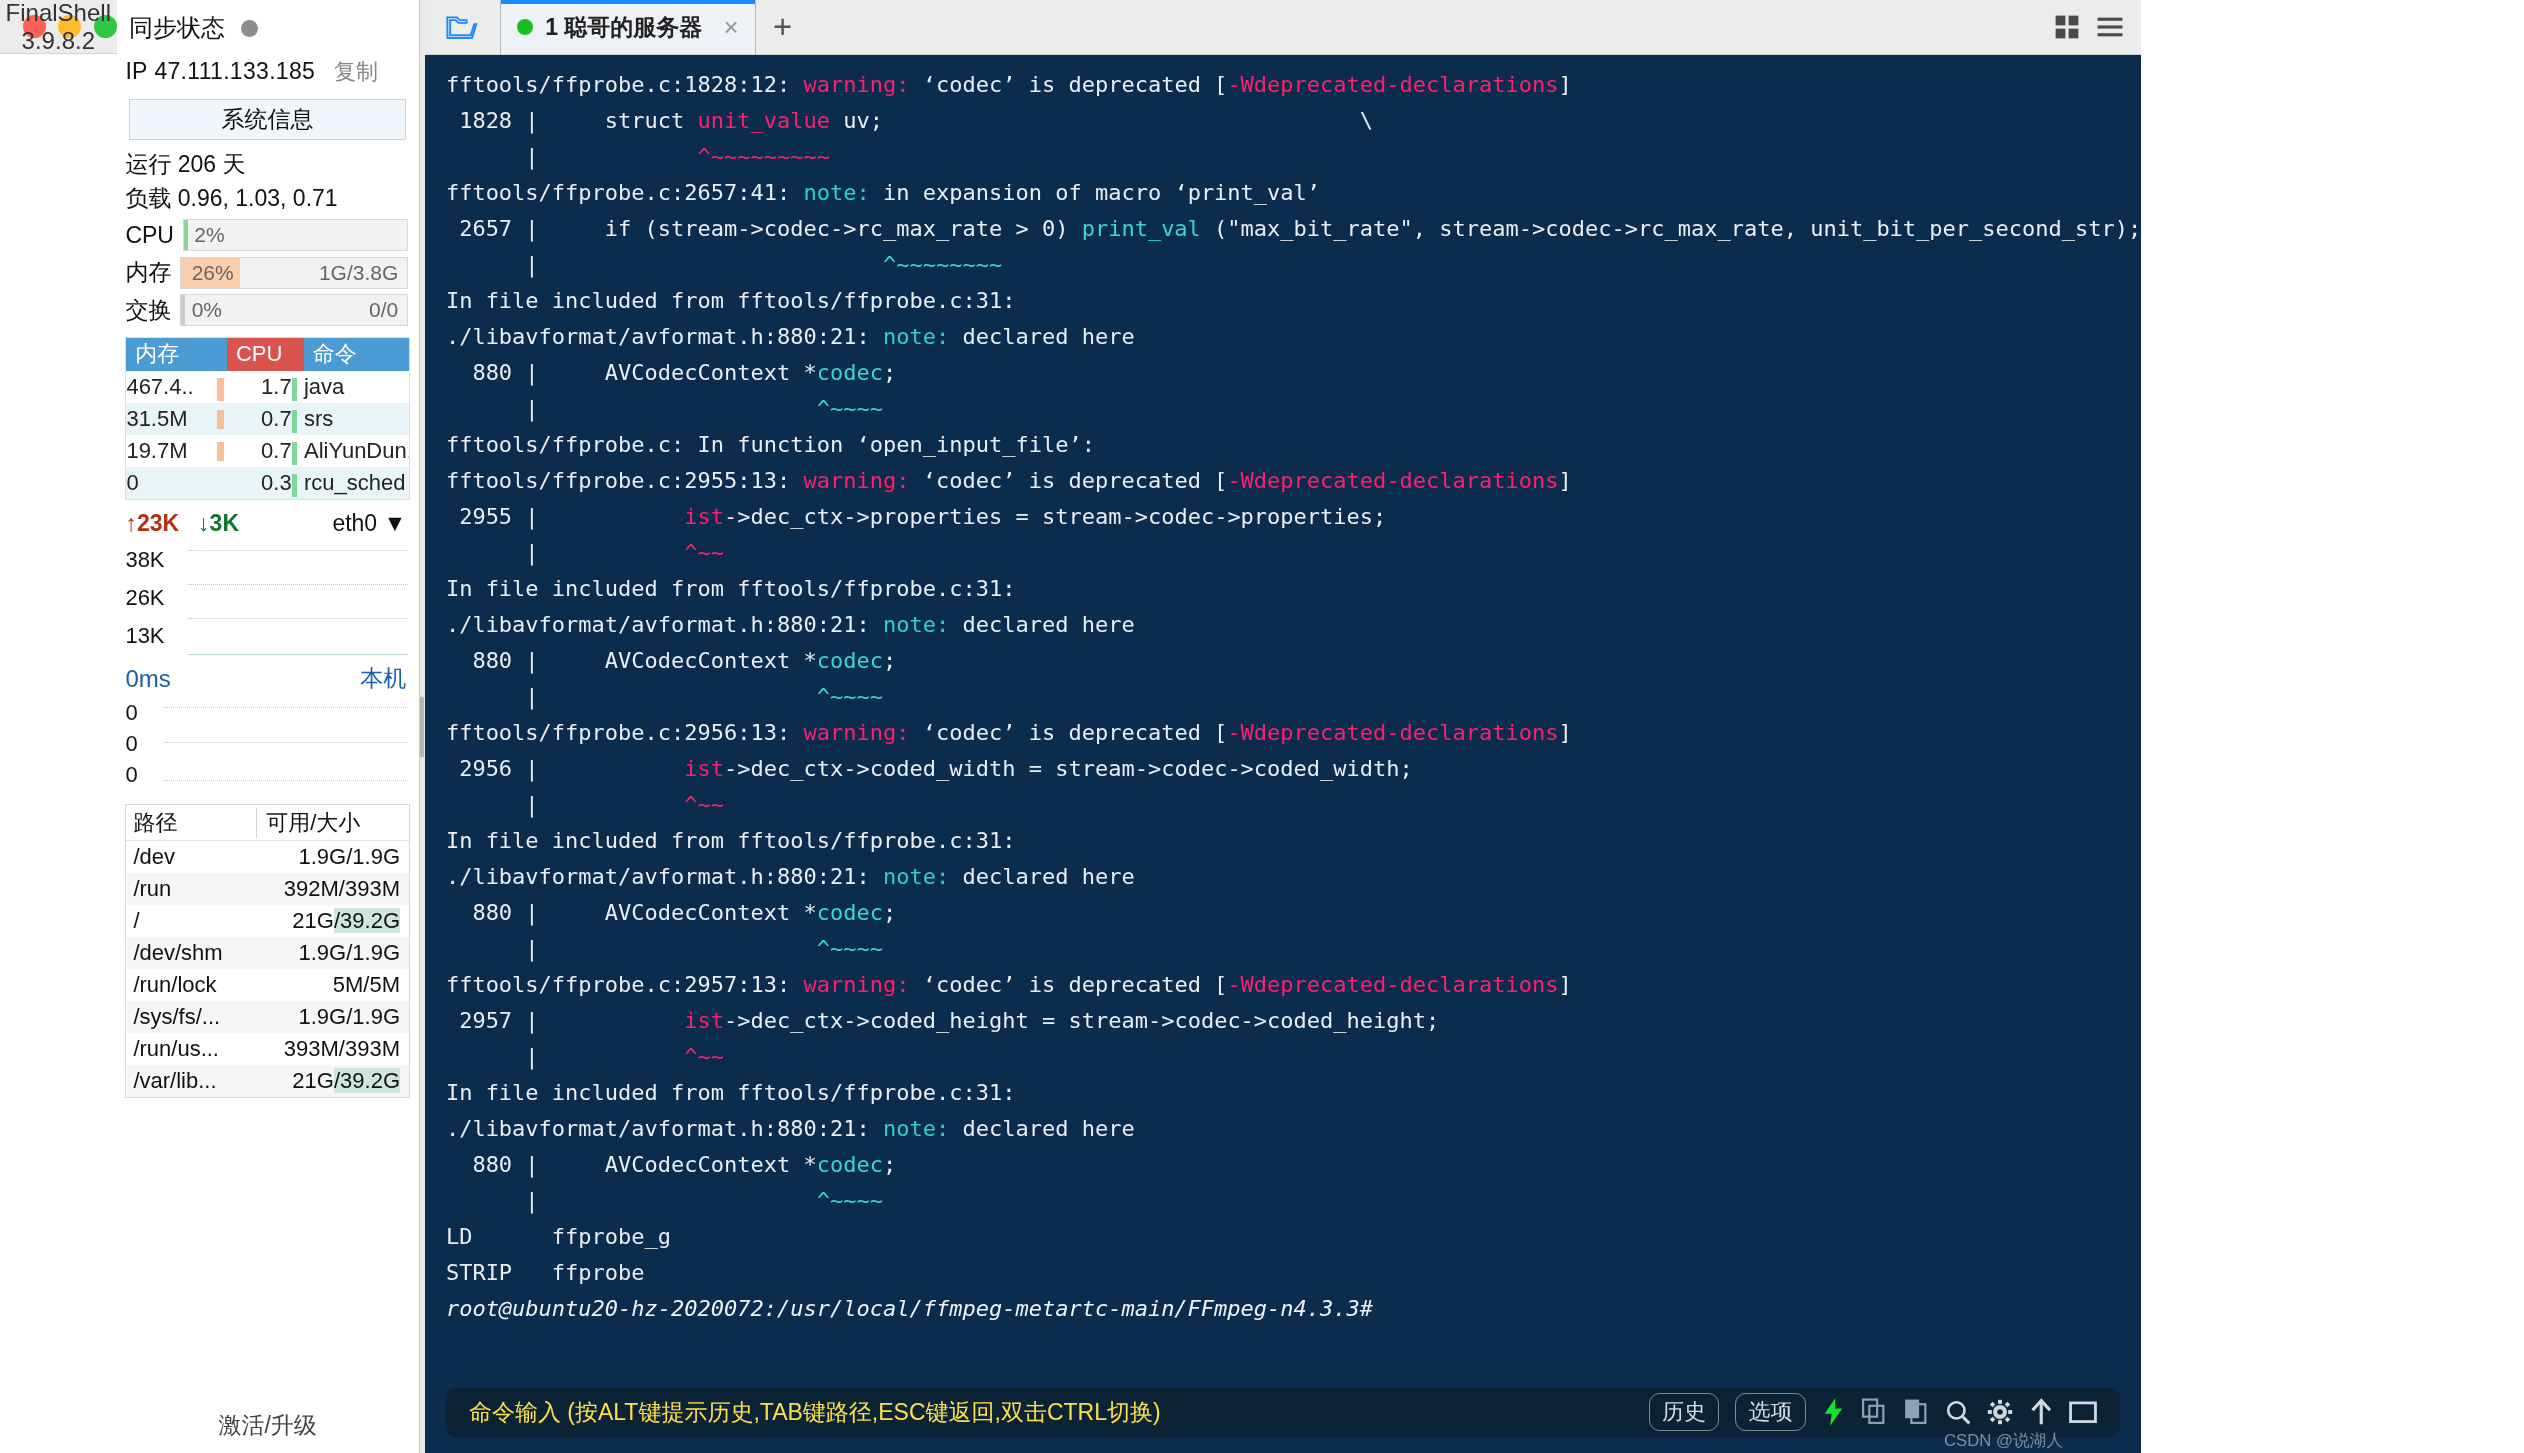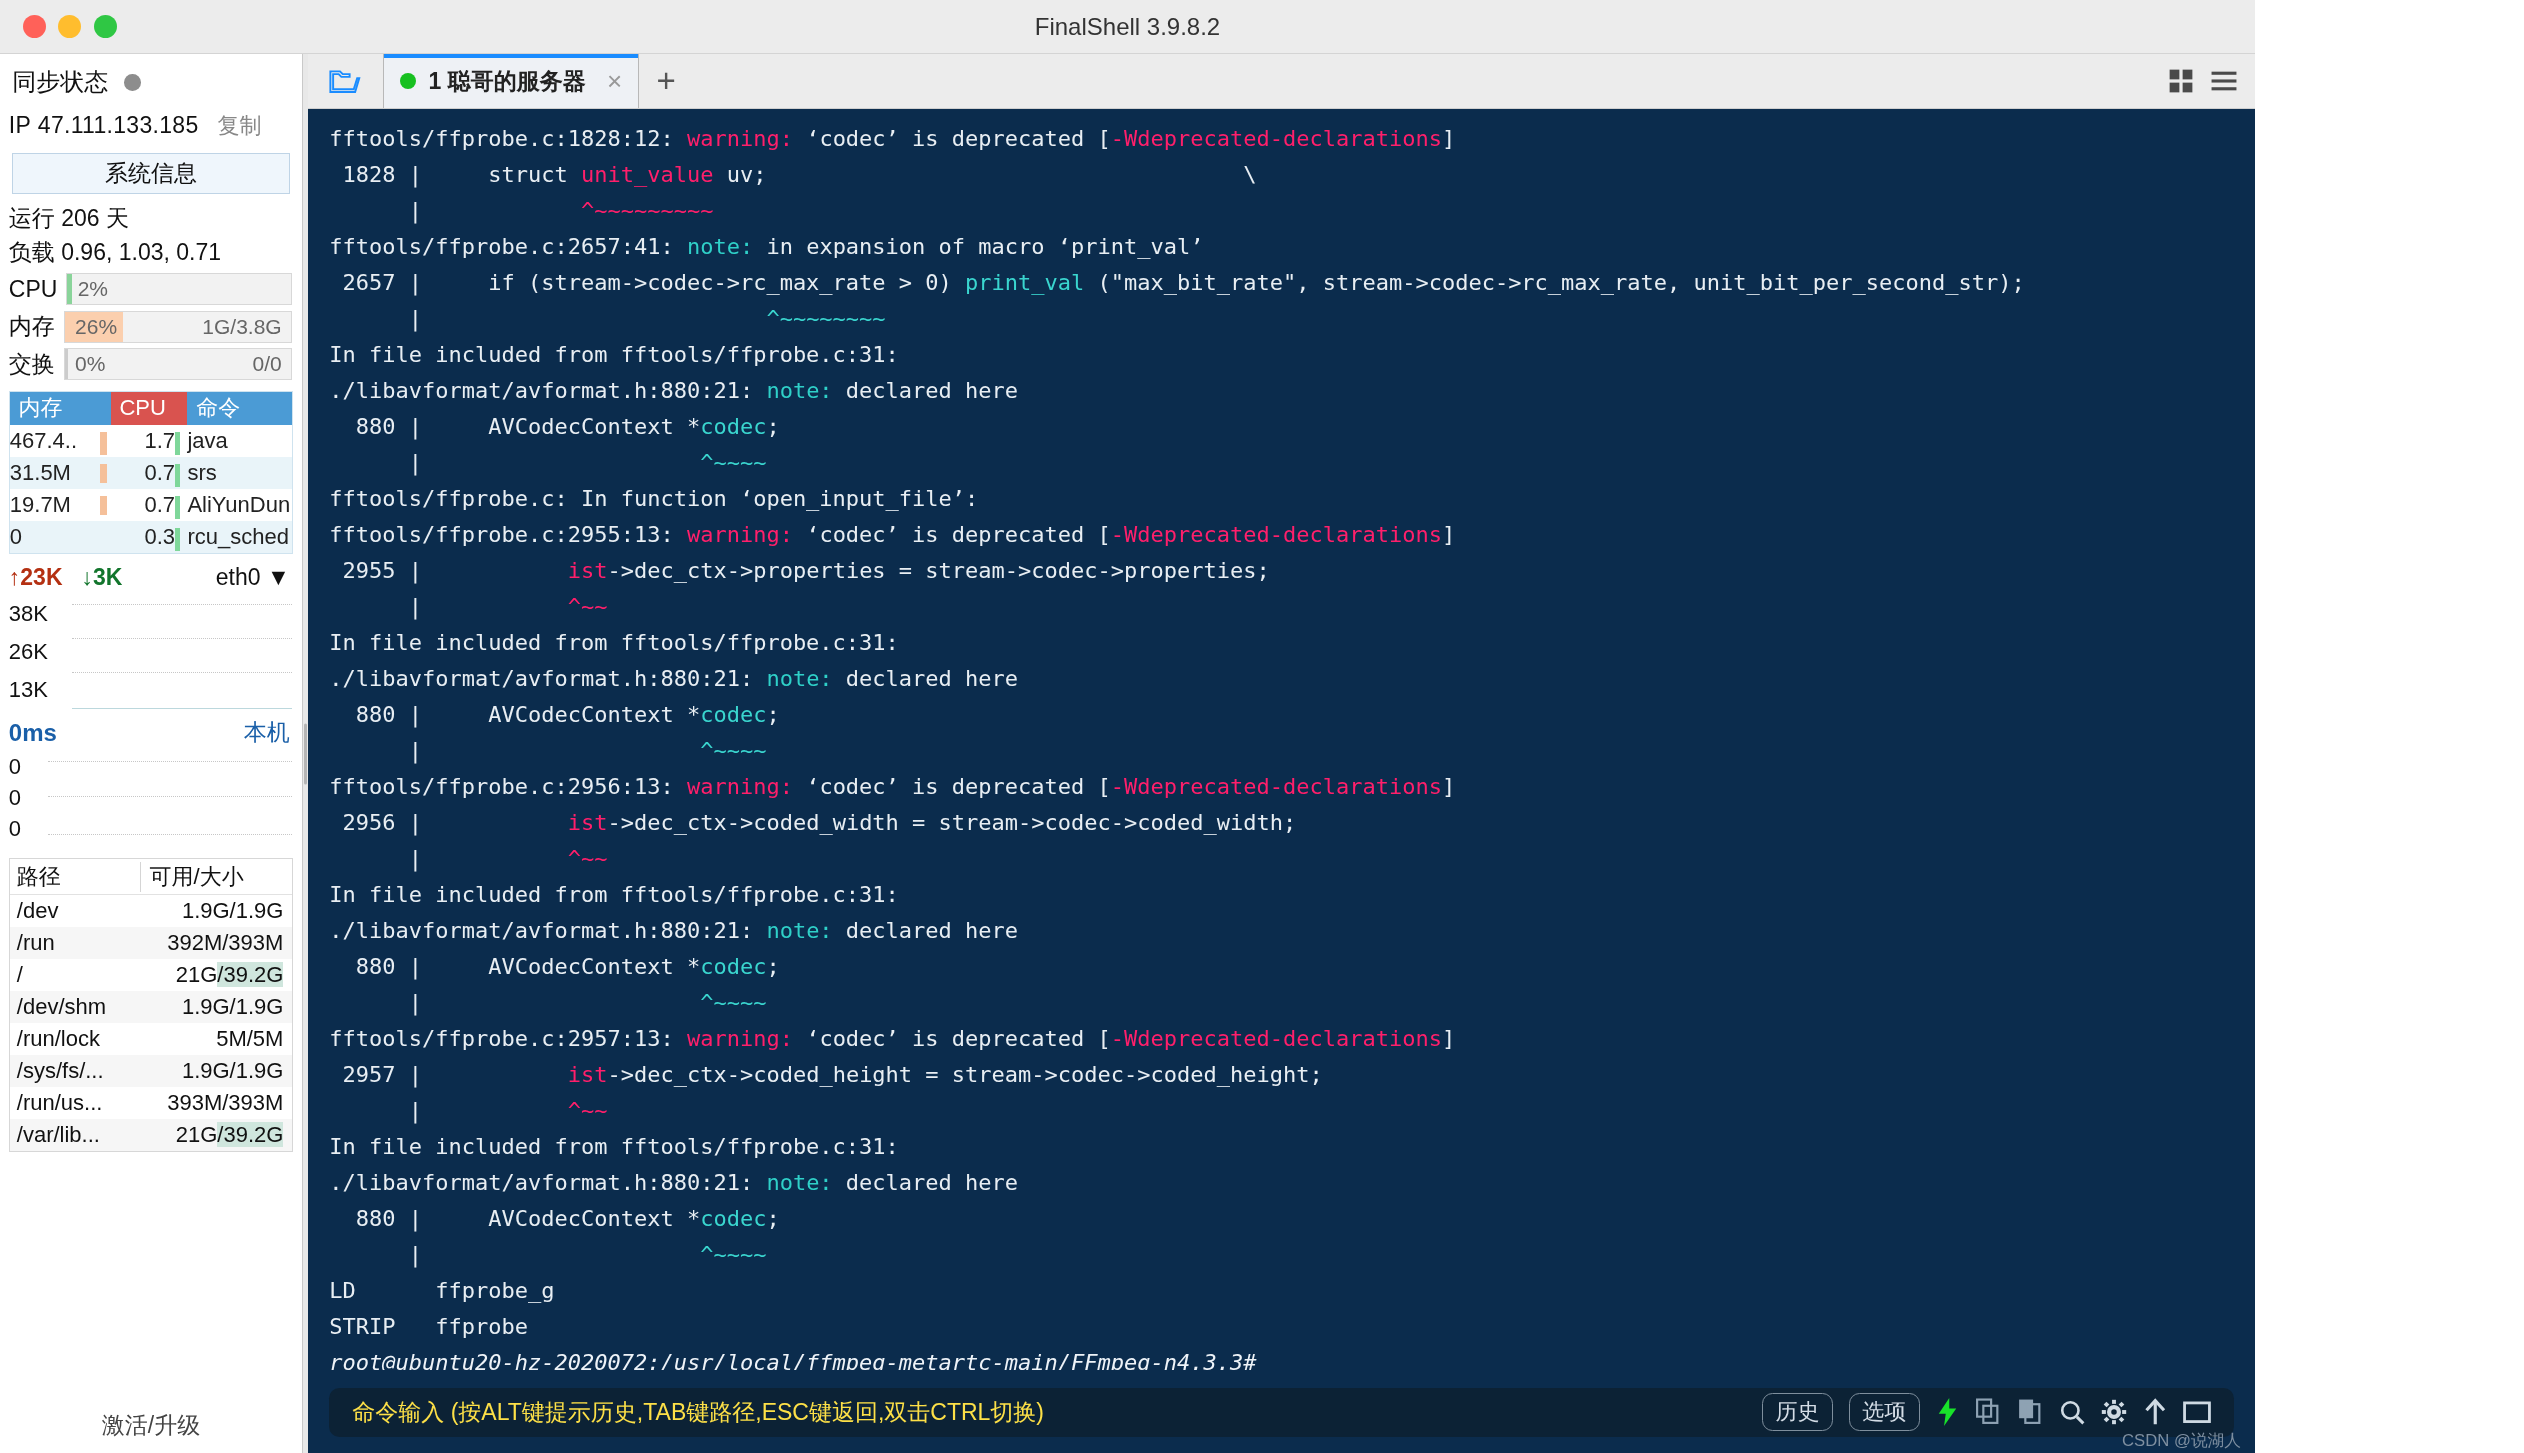--- a/index.html
+++ b/index.html
@@ -2,21 +2,21 @@
 <html style="font-size:14px"><head>
 <meta charset="utf-8">
 <style>
   html,body{margin:0;padding:0;}
   body{
     width:2525px;height:1454px;
     background:#ffffff;
     font-family:"Liberation Sans","DejaVu Sans",sans-serif;
     overflow:hidden;
   }
-  .app{position:relative;width:2255px;height:1454px;display:flex;flex-direction:column;}
+  .app{position:relative;width:2077px;height:1454px;display:flex;flex-direction:row;}
 
   
   .titlebar{
     height:53px;flex:0 0 53px;background:#ececec;
     border-bottom:0.9px solid #d4d4d4;
     display:flex;align-items:center;position:relative;
   }
   .traffic{display:flex;gap:12.3px;padding-left:23px;align-items:center;}
   .dot{width:23px;height:23px;border-radius:50%;}
   .dot.red{background:#ff6159;}
@@ -92,21 +92,21 @@
   .graph-area{position:absolute;left:63px;right:0;top:0;bottom:0;
     border-bottom:1.8px solid #bcd8dd;background:#fff;}
   .graph-area .gl{position:absolute;left:0;right:0;height:0;
     border-top:1.8px dotted #c7c7c7;}
   .bars{position:absolute;left:0;right:0;bottom:0;top:0;display:flex;align-items:flex-end;gap:1.8px;}
   .bar{flex:1 1 auto;position:relative;}
   .bar .up{width:100%;background:#fbcdb2;position:absolute;bottom:0;}
   .bar .dn{width:100%;background:#8f9070;position:absolute;bottom:0;}
 
   .ping-head{display:flex;align-items:center;padding:8.8px 12.3px 1.8px 8.8px;}
-  .ping-ms{color:#1a5fa8;font-size:24px;font-weight:bold;}
+  .ping-ms{color:#1a5fa8;font-size:24px;font-weight:normal;}
   .ping-local{margin-left:auto;color:#1a5fa8;font-size:23px;}
   .ping-wrap{position:relative;margin:1.8px 10.5px 0 8.8px;height:92px;}
   .ping-ylabels{position:absolute;left:0;top:0;bottom:0;width:35px;
     display:flex;flex-direction:column;justify-content:space-around;font-size:22px;color:#111;}
   .ping-area{position:absolute;left:39px;right:0;top:3.5px;bottom:3.5px;}
   .ping-area .gl{position:absolute;left:0;right:0;height:0;border-top:1.8px dotted #c7c7c7;}
 
   
   .disk-table{margin:14px 8.8px 0 8.8px;border:0.9px solid #d7d7d7;}
   .disk-head{display:flex;height:35px;align-items:center;font-size:22px;color:#111;

